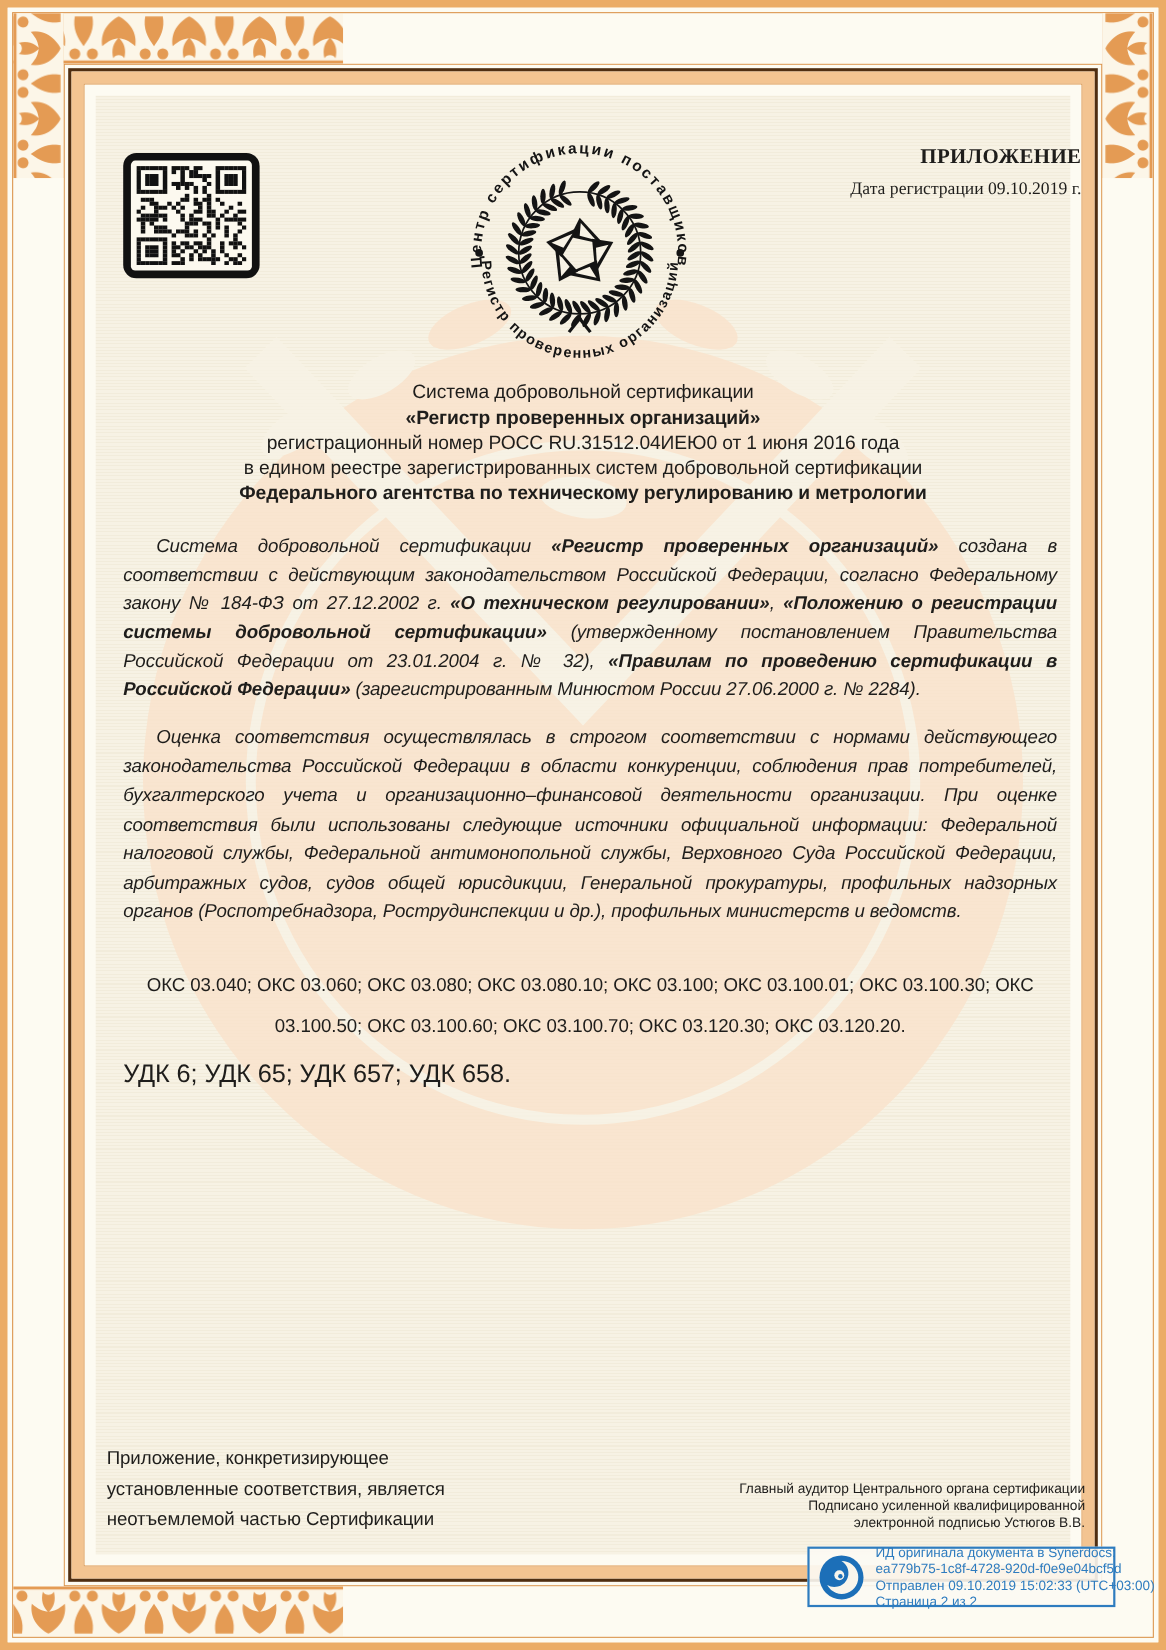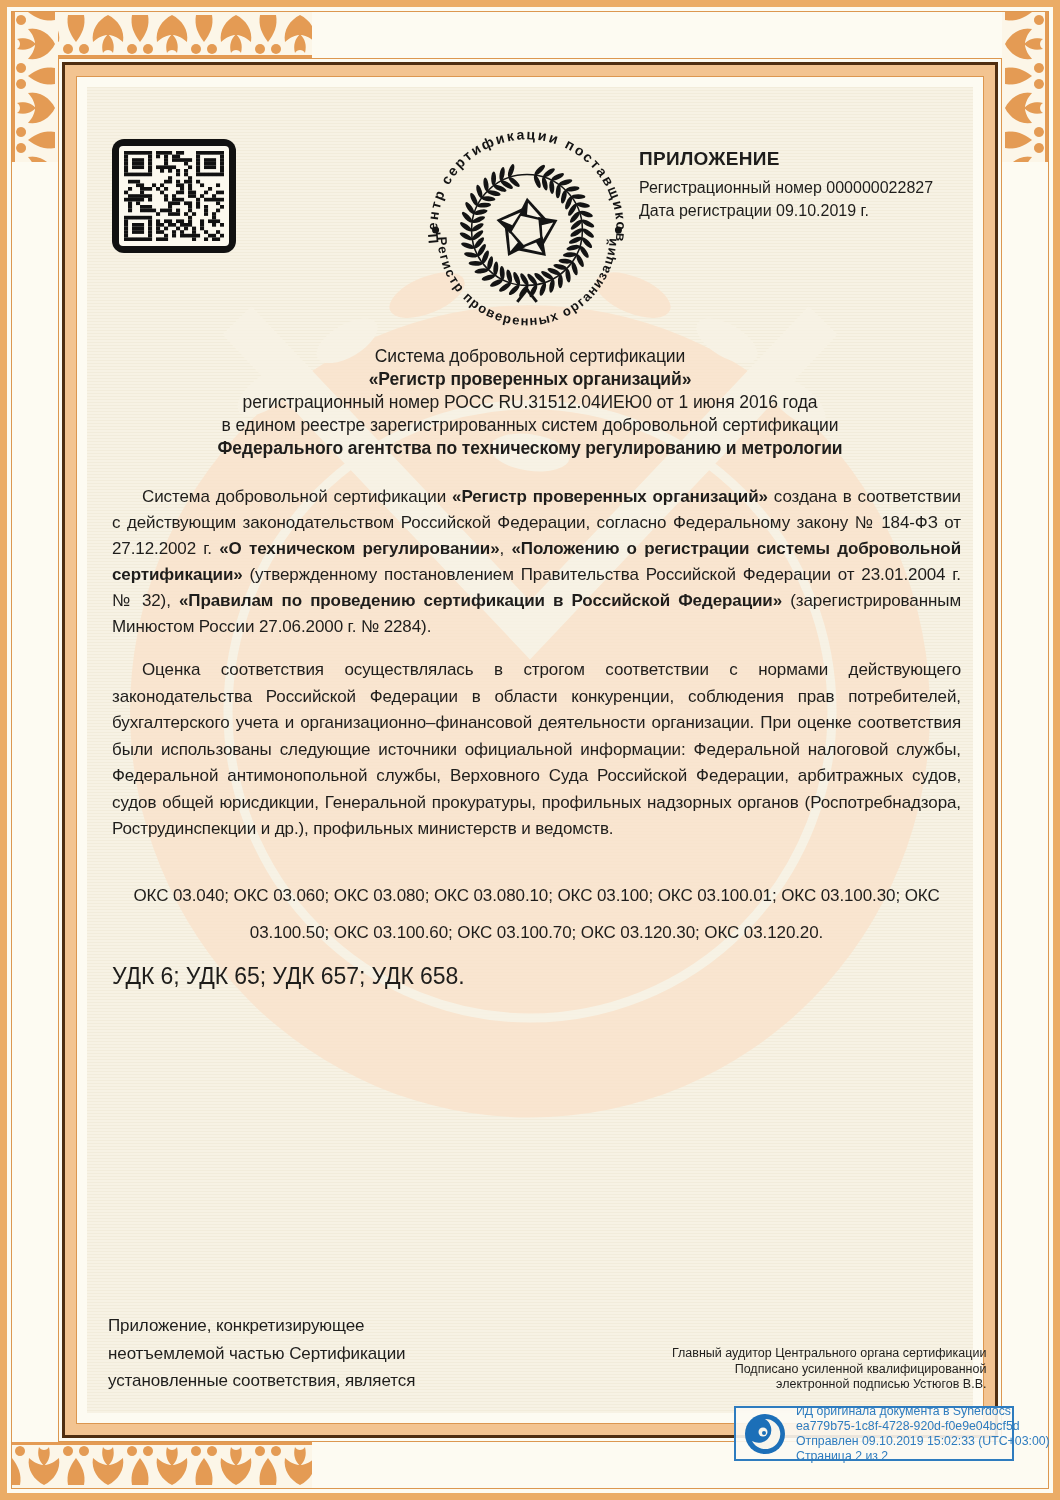--- a/index.html
+++ b/index.html
@@ -28,37 +28,37 @@
   .paper{position:relative;width:100%;height:100%;
          background:repeating-linear-gradient(0deg,#F7F2E4 0px,#F7F2E4 2px,#F2ECDB 2px,#F2ECDB 3px);}
   .watermark{position:absolute;inset:0;z-index:0;pointer-events:none;}
   .flow{position:relative;z-index:2;}
 
   
   .head-zone{position:relative;height:258px;}
   .qr-box{position:absolute;left:25px;top:52px;width:124px;height:114px;background:#111;border-radius:12px;padding:7px;}
   .qr-inner{width:110px;height:100px;background:#FCF9EF;border-radius:4px;padding:5px;}
   .emblem{position:absolute;left:333px;top:34px;width:214px;height:214px;}
-  .hdr{position:absolute;left:552px;top:60px;width:344px;text-align:left;}
+  .hdr{position:absolute;left:552px;top:44px;width:344px;text-align:right;font-family:Liberation Serif, serif;}
   .hdr .t1{font-size:19px;font-weight:bold;letter-spacing:.3px;margin-bottom:5px;}
   .hdr div{font-size:16px;line-height:23.5px;}
 
   
   .title-block{text-align:center;font-size:17.5px;line-height:23px;letter-spacing:-0.1px;}
   .title-block .b{font-weight:bold;}
 
   
   .body-text{margin:0 12px 0 25px;font-size:17px;line-height:26px;letter-spacing:-0.1px;text-align:justify;}
-  .body-text.indent{text-indent:30px;}
+  .body-text.indent{text-indent:30px;font-style:italic;}
   .body-text b{font-weight:bold;}
   .codes{margin:34px 12px 0 25px;font-size:17px;line-height:37px;letter-spacing:-0.1px;text-align:center;}
   .udk{margin:12px 12px 0 25px;font-size:23px;letter-spacing:-0.1px;}
 
   
-  .footer-left{position:absolute;left:108px;top:1312px;font-size:17px;line-height:27.5px;letter-spacing:-0.1px;z-index:3;}
+  .footer-left{position:absolute;left:97px;top:1312px;font-size:17px;line-height:27.5px;letter-spacing:-0.1px;z-index:3;}
   .footer-right{position:absolute;left:672px;top:1346px;font-size:12.5px;line-height:15.5px;z-index:3;text-align:right;}
   .e-stamp{position:absolute;left:734px;top:1406px;width:280px;height:55px;z-index:6;
            border:2px solid #2E7CBF;background:rgba(252,250,243,.9);
            display:flex;align-items:center;padding:4px 6px 4px 6px;}
   .e-stamp .txt{color:#2E7CBF;font-size:12.3px;line-height:15px;margin-left:8px;white-space:nowrap;}
   .stamp-logo{flex:0 0 auto;width:46px;height:46px;}
 </style>
 </head>
 <body>
 
@@ -571,21 +571,20 @@
               </g>
                 <g transform="rotate(288)">
                 <path d="M0,-33 L23,-8 L-9,-15 Z" fill="#141414"></path>
                 <path d="M1,-28 L15,-12 L0,-16 Z" fill="#F8F3E6"></path>
               </g>
               </g>
           </svg>
 
           <div class="hdr">
             <div class="t1">ПРИЛОЖЕНИЕ</div>
-            <div>Регистрационный номер 000000022827</div>
             <div>Дата регистрации 09.10.2019 г.</div>
           </div>
         </div>
 
         <div class="title-block">
           <div>Система добровольной сертификации</div>
           <div class="b">«Регистр проверенных организаций»</div>
           <div>регистрационный номер РОСС RU.31512.04ИЕЮ0 от 1 июня 2016 года</div>
           <div>в едином реестре зарегистрированных систем добровольной сертификации</div>
           <div class="b">Федерального агентства по техническому регулированию и метрологии</div>
@@ -596,22 +595,22 @@
         <p class="body-text indent" style="margin-top:17px;line-height:26.5px;">Оценка соответствия осуществлялась в строгом соответствии с нормами действующего законодательства Российской Федерации в области конкуренции, соблюдения прав потребителей, бухгалтерского учета и организационно–финансовой деятельности организации. При оценке соответствия были использованы следующие источники официальной информации: Федеральной налоговой службы, Федеральной антимонопольной службы, Верховного Суда Российской Федерации, арбитражных судов, судов общей юрисдикции, Генеральной прокуратуры, профильных надзорных органов (Роспотребнадзора, Рострудинспекции и др.), профильных министерств и ведомств.</p>
 
         <p class="codes">ОКС 03.040; ОКС 03.060; ОКС 03.080; ОКС 03.080.10; ОКС 03.100; ОКС 03.100.01; ОКС 03.100.30; ОКС 03.100.50; ОКС 03.100.60; ОКС 03.100.70; ОКС 03.120.30; ОКС 03.120.20.</p>
         <p class="udk">УДК 6; УДК 65; УДК 657; УДК 658.</p>
       </div>
     </div>
   </div>
 
   <div class="footer-left">
     <div>Приложение, конкретизирующее</div>
+    <div>установленные  соответствия, является</div>
     <div>неотъемлемой частью Сертификации</div>
-    <div>установленные  соответствия, является</div>
   </div>
 
   <div class="footer-right">
     <div>Главный аудитор Центрального органа сертификации</div>
     <div>Подписано усиленной квалифицированной</div>
     <div>электронной подписью Устюгов В.В.</div>
   </div>
 
   <div class="e-stamp">
     <svg class="stamp-logo" viewBox="0 0 46 46">

